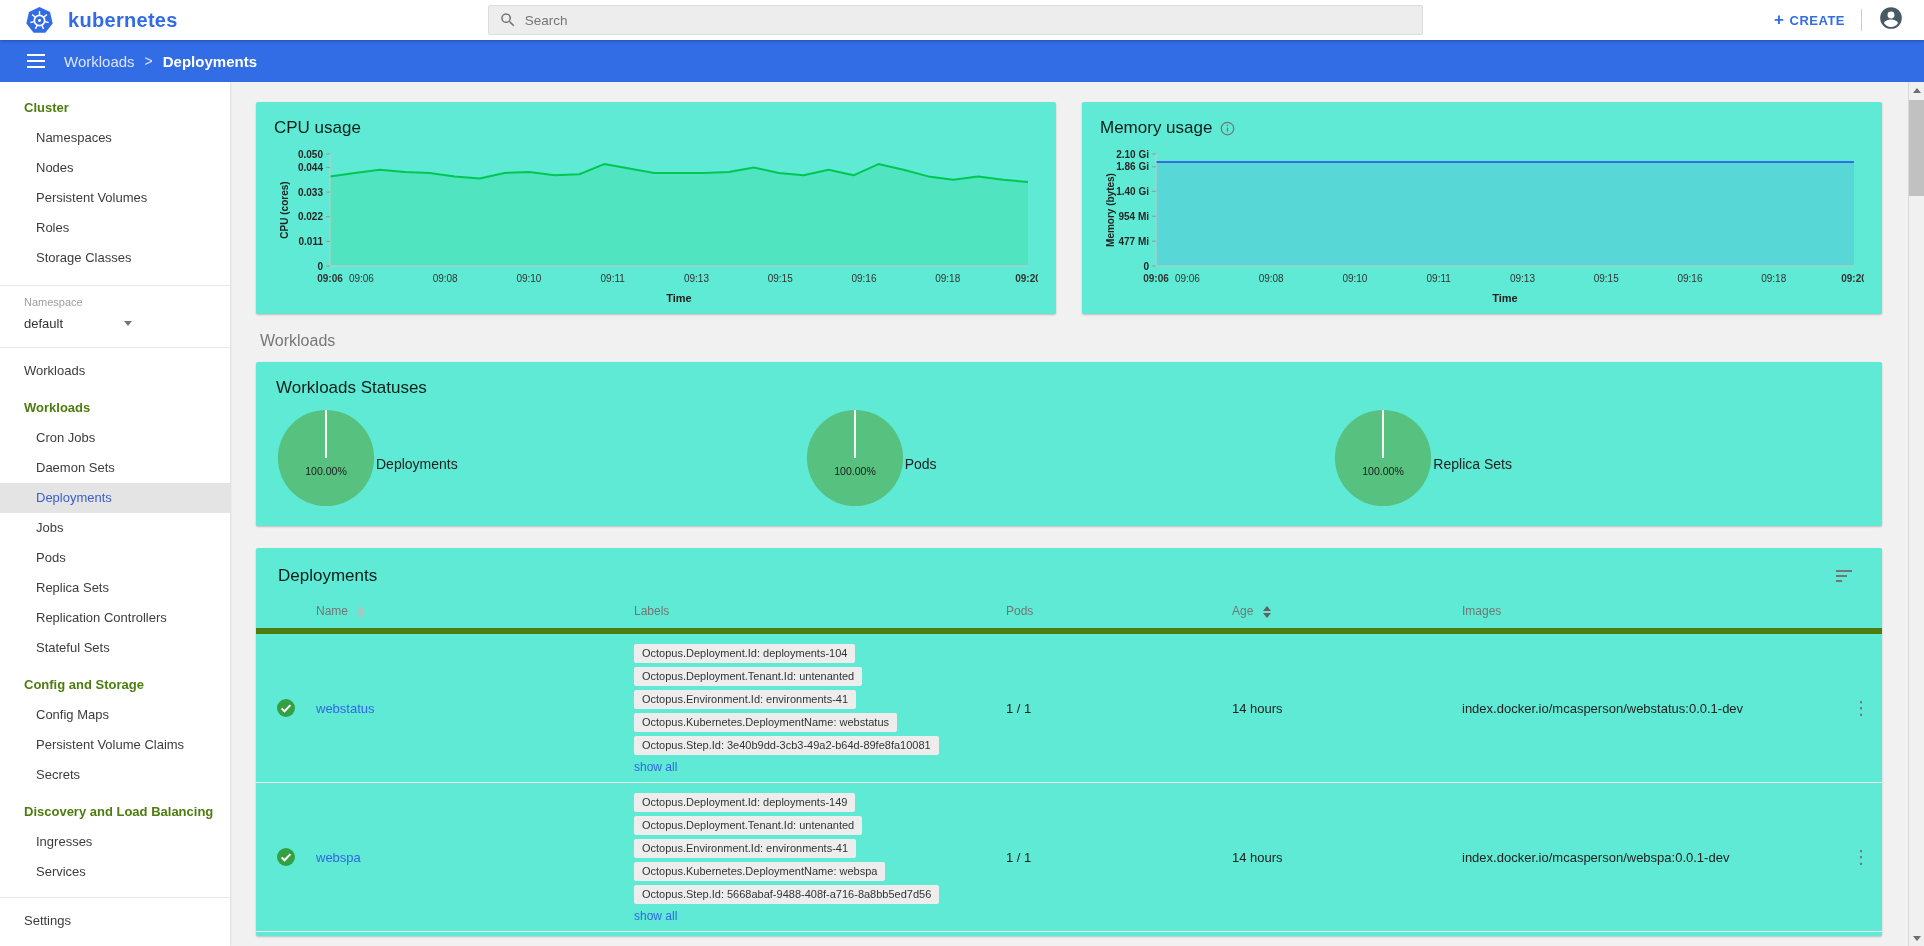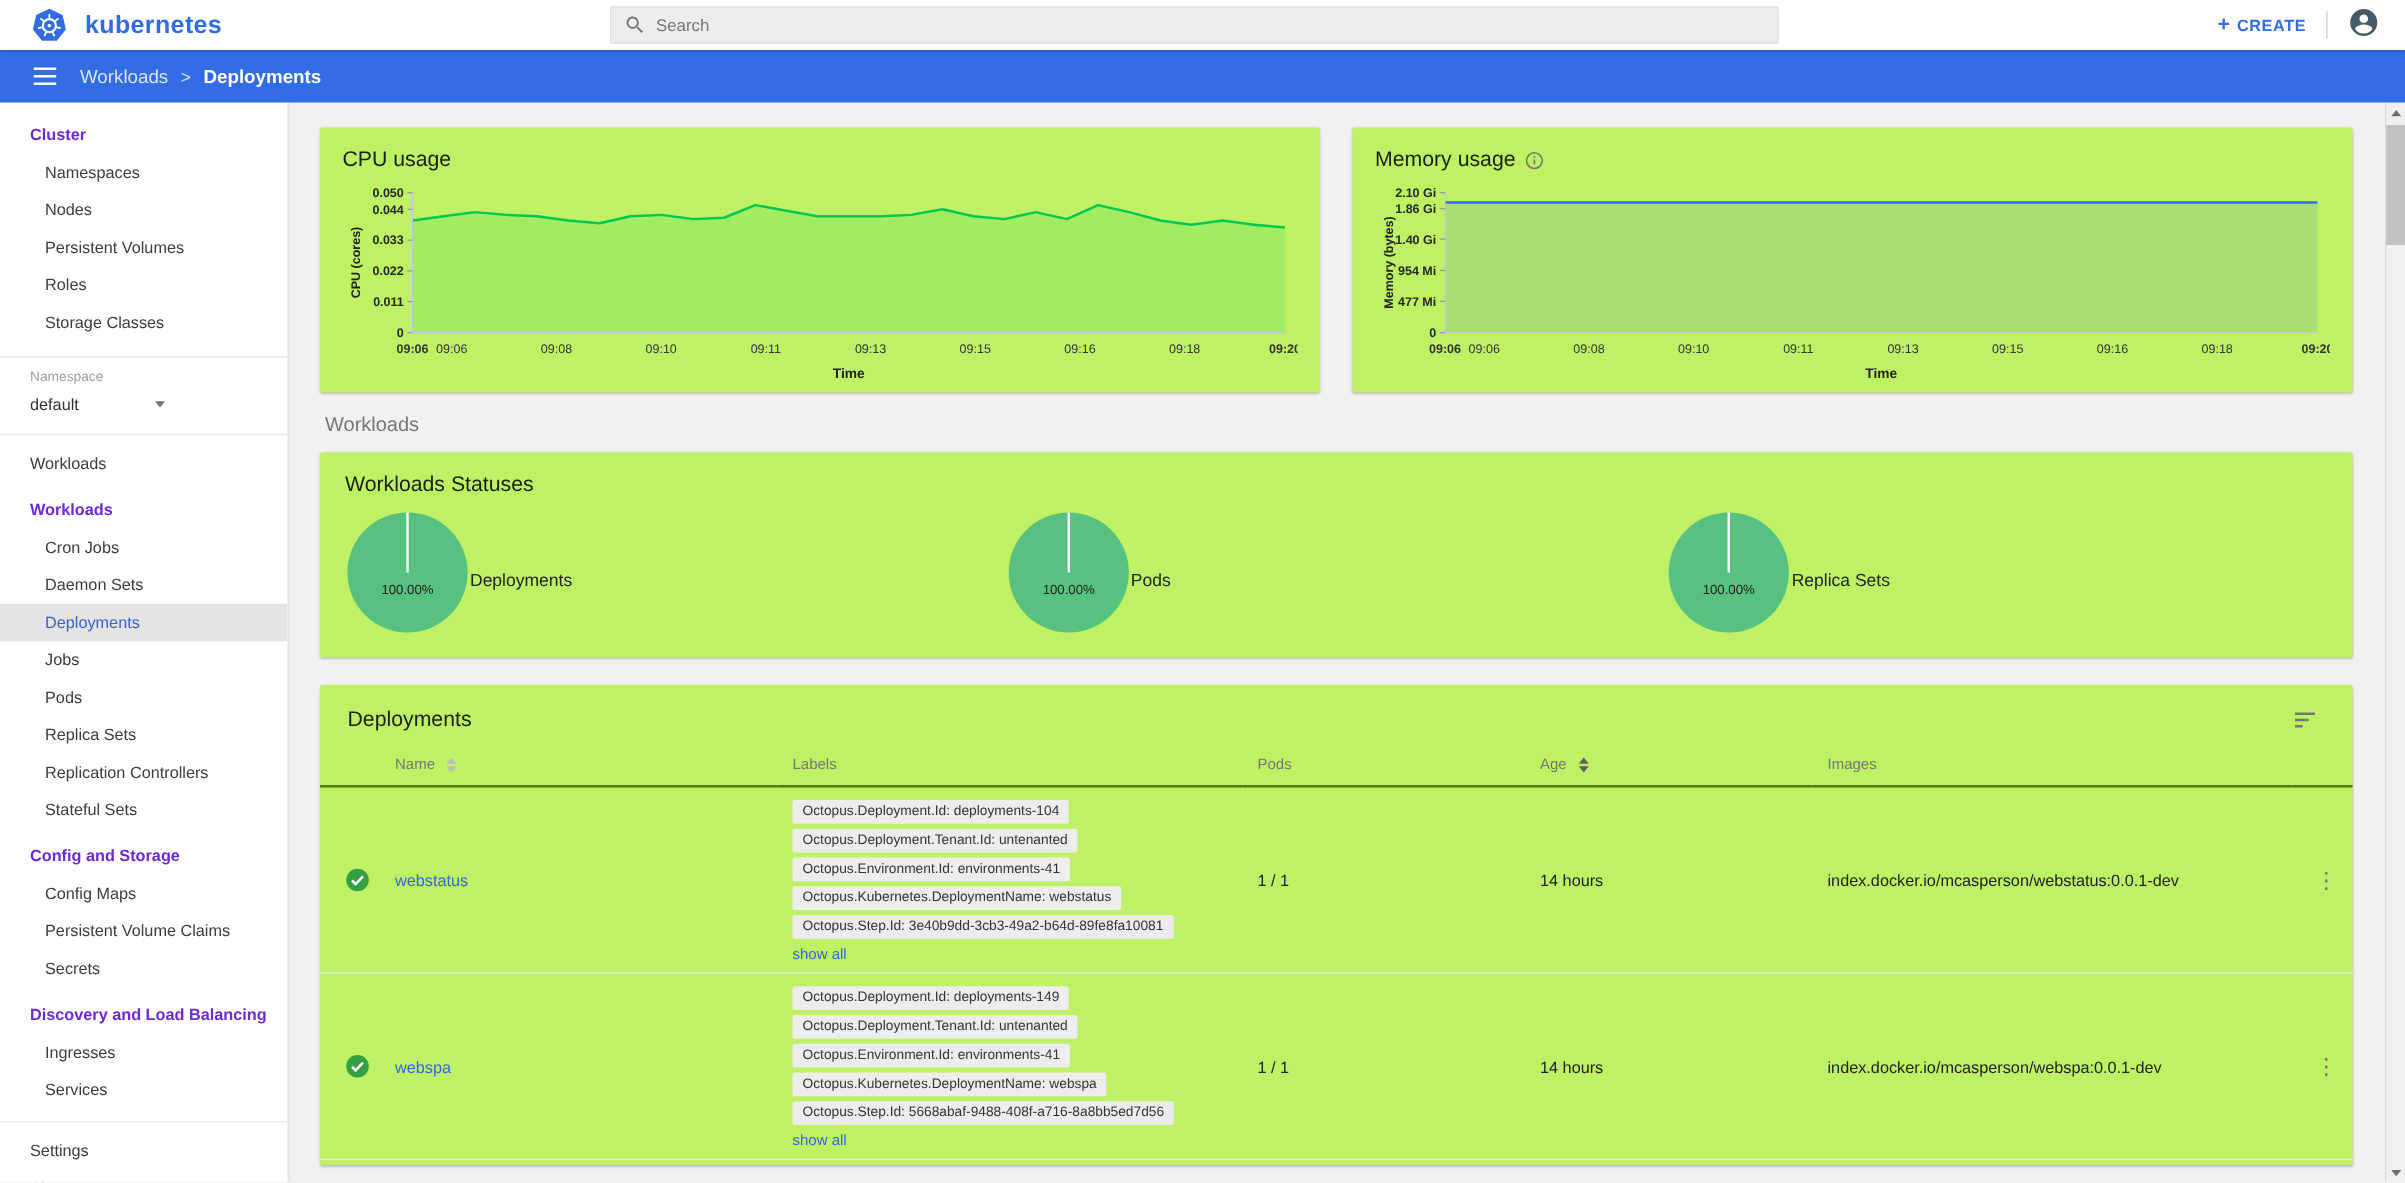--- a/index.html
+++ b/index.html
@@ -33,35 +33,35 @@
   .crumb-parent { color:rgba(255,255,255,.82); cursor:pointer; }
   .crumb-sep { color:rgba(255,255,255,.82); font-size:14px; }
   .crumb-current { color:#fff; font-weight:bold; }
 
   
   .layout { display:flex; height:864px; }
 
   
   .sidebar { width:230px; background:#fff; box-shadow:1px 0 2px rgba(0,0,0,.08);
              overflow:hidden; padding-top:4px; flex:none; }
-  .side-title { font-size:13px; font-weight:bold; color:#6d28d9; padding:14px 0 8px 24px; }
+  .side-title { font-size:13px; font-weight:bold; color:#4d7c0f; padding:14px 0 8px 24px; }
   .side-item { font-size:13px; color:#3c3c3c; padding:7px 0 7px 36px; cursor:pointer; line-height:16px; }
   .side-item.top-level { padding-left:24px; }
   .side-item.active { background:#e4e4e4; color:#3c5ecc; }
   .ns-block { border-top:1px solid #e9e9e9; margin-top:12px; padding:10px 0 2px; }
   .ns-label { font-size:11px; color:#9e9e9e; padding-left:24px; }
   .ns-select { display:flex; align-items:center; justify-content:space-between;
                padding:8px 0 4px 24px; width:132px; font-size:13px; color:#333; cursor:pointer; }
   .caret { width:0; height:0; border-left:4px solid transparent;
            border-right:4px solid transparent; border-top:5px solid #757575; }
   .bt { border-top:1px solid #e9e9e9; margin-top:10px; padding-top:8px; }
 
   
   .content { flex:1; padding:20px 26px 0; overflow:hidden; }
-  .card { background:#bef264; border-radius:2px; box-shadow:0 1px 2px rgba(0,0,0,.22); }
+  .card { background:#5eead4; border-radius:2px; box-shadow:0 1px 2px rgba(0,0,0,.22); }
   .charts-row { display:flex; gap:26px; }
   .chart-card { flex:1; padding:16px 18px 4px; }
   .card-title { font-size:17px; color:rgba(0,0,0,.87); }
   .card-title-row { display:flex; align-items:center; gap:8px; }
   .chart { height:168px; margin-top:4px; }
   .section-heading { font-size:16px; font-weight:normal; color:#777; margin:18px 0 12px 4px; }
 
   .statuses-card { padding:16px 20px 18px; }
   .pies { display:flex; margin-top:10px; }
   .pie-col { flex:1; display:flex; flex-direction:row; align-items:center; }
@@ -73,21 +73,21 @@
   .table-header { display:flex; align-items:center; justify-content:space-between;
                   padding:18px 22px 10px; }
   .filter-icon { display:flex; flex-direction:column; gap:3px; cursor:pointer; padding:4px 8px; }
   .filter-icon span { height:2px; background:#757575; display:block; }
   .filter-icon span:nth-child(1){ width:16px; }
   .filter-icon span:nth-child(2){ width:11px; }
   .filter-icon span:nth-child(3){ width:6px; }
 
   .dep-table { width:100%; border-collapse:collapse; table-layout:fixed; }
   .dep-table th { font-size:12px; color:#757575; font-weight:normal; text-align:left;
-                  padding:8px 12px 10px; border-bottom:2px solid #4d7c0f; }
+                  padding:8px 12px 10px; border-bottom:6px solid #4d7c0f; }
   .dep-table td { padding:8px 12px; border-bottom:1px solid #e9e9e9;
                   vertical-align:middle; font-size:13px; color:#212121; overflow:hidden; }
   .cell-status { padding-left:20px !important; }
   .check { width:20px; height:20px; display:block; }
   .name-link { color:#3366e6; cursor:pointer; text-decoration:none; }
   .chip { display:inline-block; background:#ededed; border-radius:2px; padding:3px 8px;
           font-size:11px; color:#333; margin:2px 0; line-height:13px; white-space:nowrap; }
   .show-all { display:inline-block; color:#3366e6; font-size:12px; margin-top:3px; cursor:pointer; }
   .cell-images { font-size:12.5px; }
   .kebab { font-size:18px; color:#757575; cursor:pointer; padding:4px 6px; }

